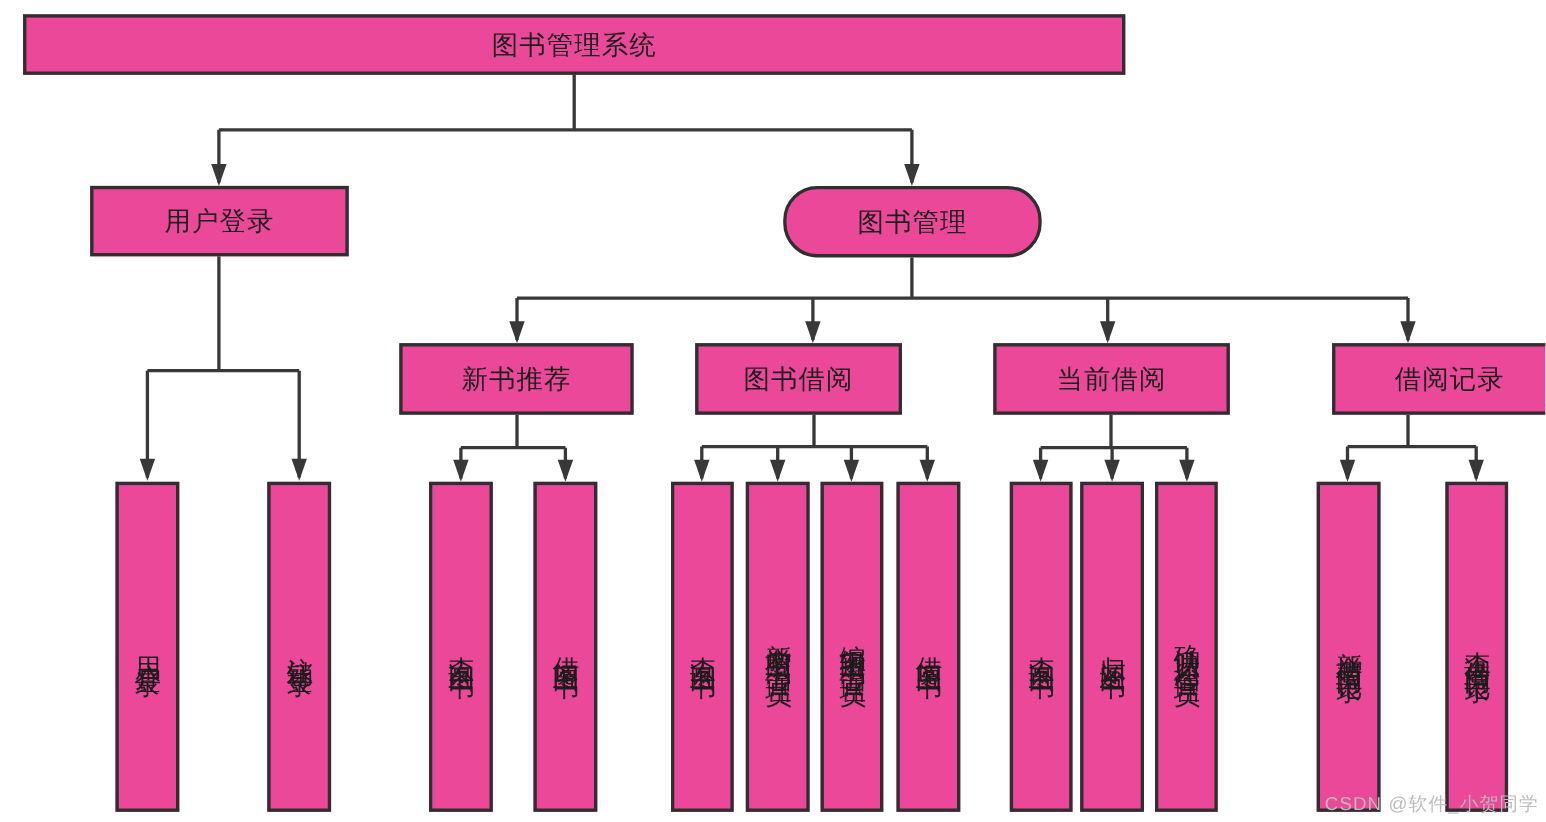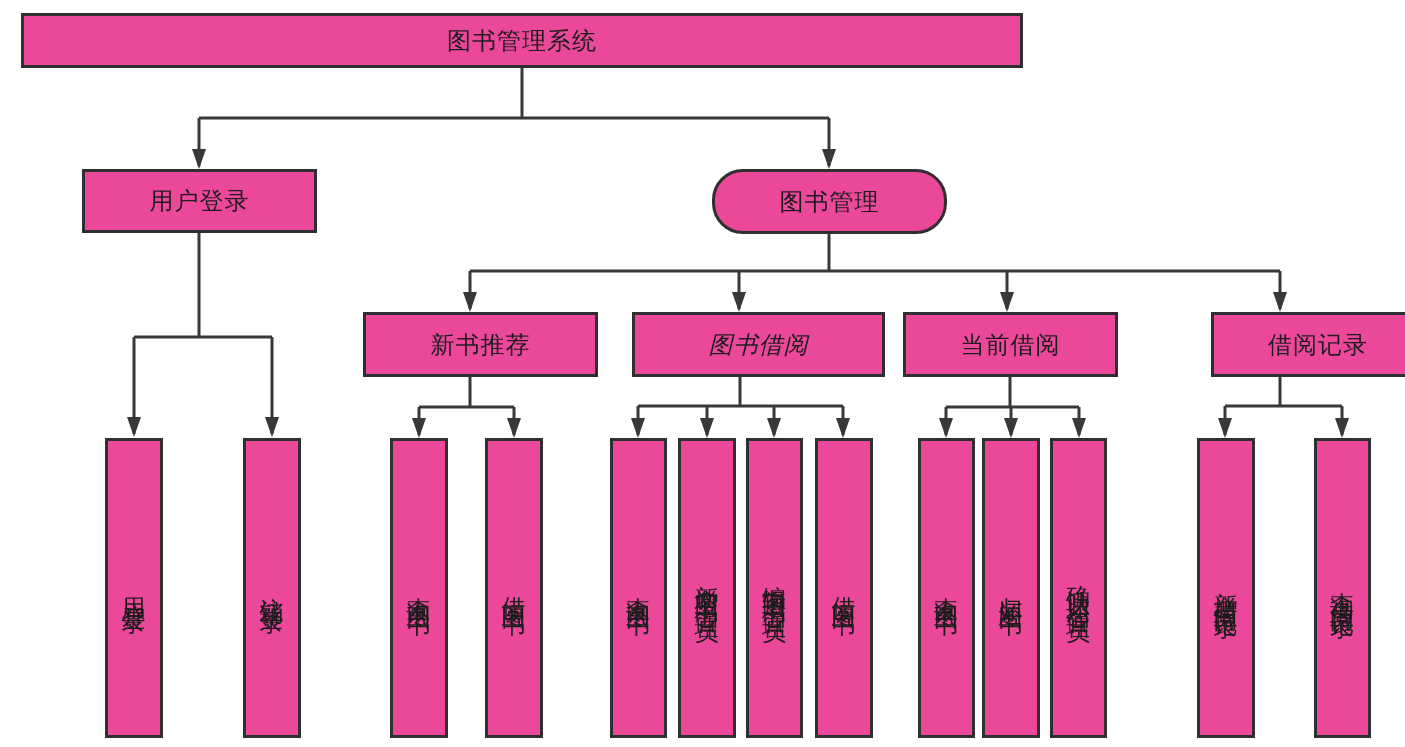--- a/index.html
+++ b/index.html
@@ -66,22 +66,22 @@
       <polygon points="1218,418 1232,418 1225,438"></polygon>
       <polygon points="1335,418 1349,418 1342,438"></polygon>
     </g>
   </svg>
 
   <div class="node" style="left:21px;top:13px;width:1002px;height:55px;">图书管理系统</div>
 
   <div class="node" style="left:82px;top:169px;width:235px;height:64px;">用户登录</div>
   <div class="node" style="left:712px;top:169px;width:235px;height:65px;border-radius:31px;">图书管理</div>
 
-  <div class="node" style="left:363px;top:312px;width:235px;height:65px;">新书推荐</div>
-  <div class="node" style="left:632px;top:312px;width:253px;height:65px;font-style:italic;">图书借阅</div>
+  <div class="node" style="left:363px;top:312px;width:213px;height:65px;">新书推荐</div>
+  <div class="node" style="left:632px;top:312px;width:188px;height:65px;">图书借阅</div>
   <div class="node" style="left:903px;top:312px;width:215px;height:65px;">当前借阅</div>
   <div class="node" style="left:1211px;top:312px;width:214px;height:65px;text-align:right;">借阅记录</div>
 
   <div class="node vnode" style="left:105px;">
     <span class="vlabel">用户登录</span>
   </div>
   <div class="node vnode" style="left:243px;">
     <span class="vlabel">注销登录</span>
   </div>
 
@@ -115,13 +115,14 @@
     <span class="vlabel">确认归还（管理员）</span>
   </div>
 
   <div class="node vnode" style="left:1197px;">
     <span class="vlabel">新增借阅记录</span>
   </div>
   <div class="node vnode" style="left:1314px;width:57px;">
     <span class="vlabel">查询借阅记录</span>
   </div>
 
+  <div id="watermark">CSDN @软件_小贺同学</div>
 </div>
 
 </body></html>

